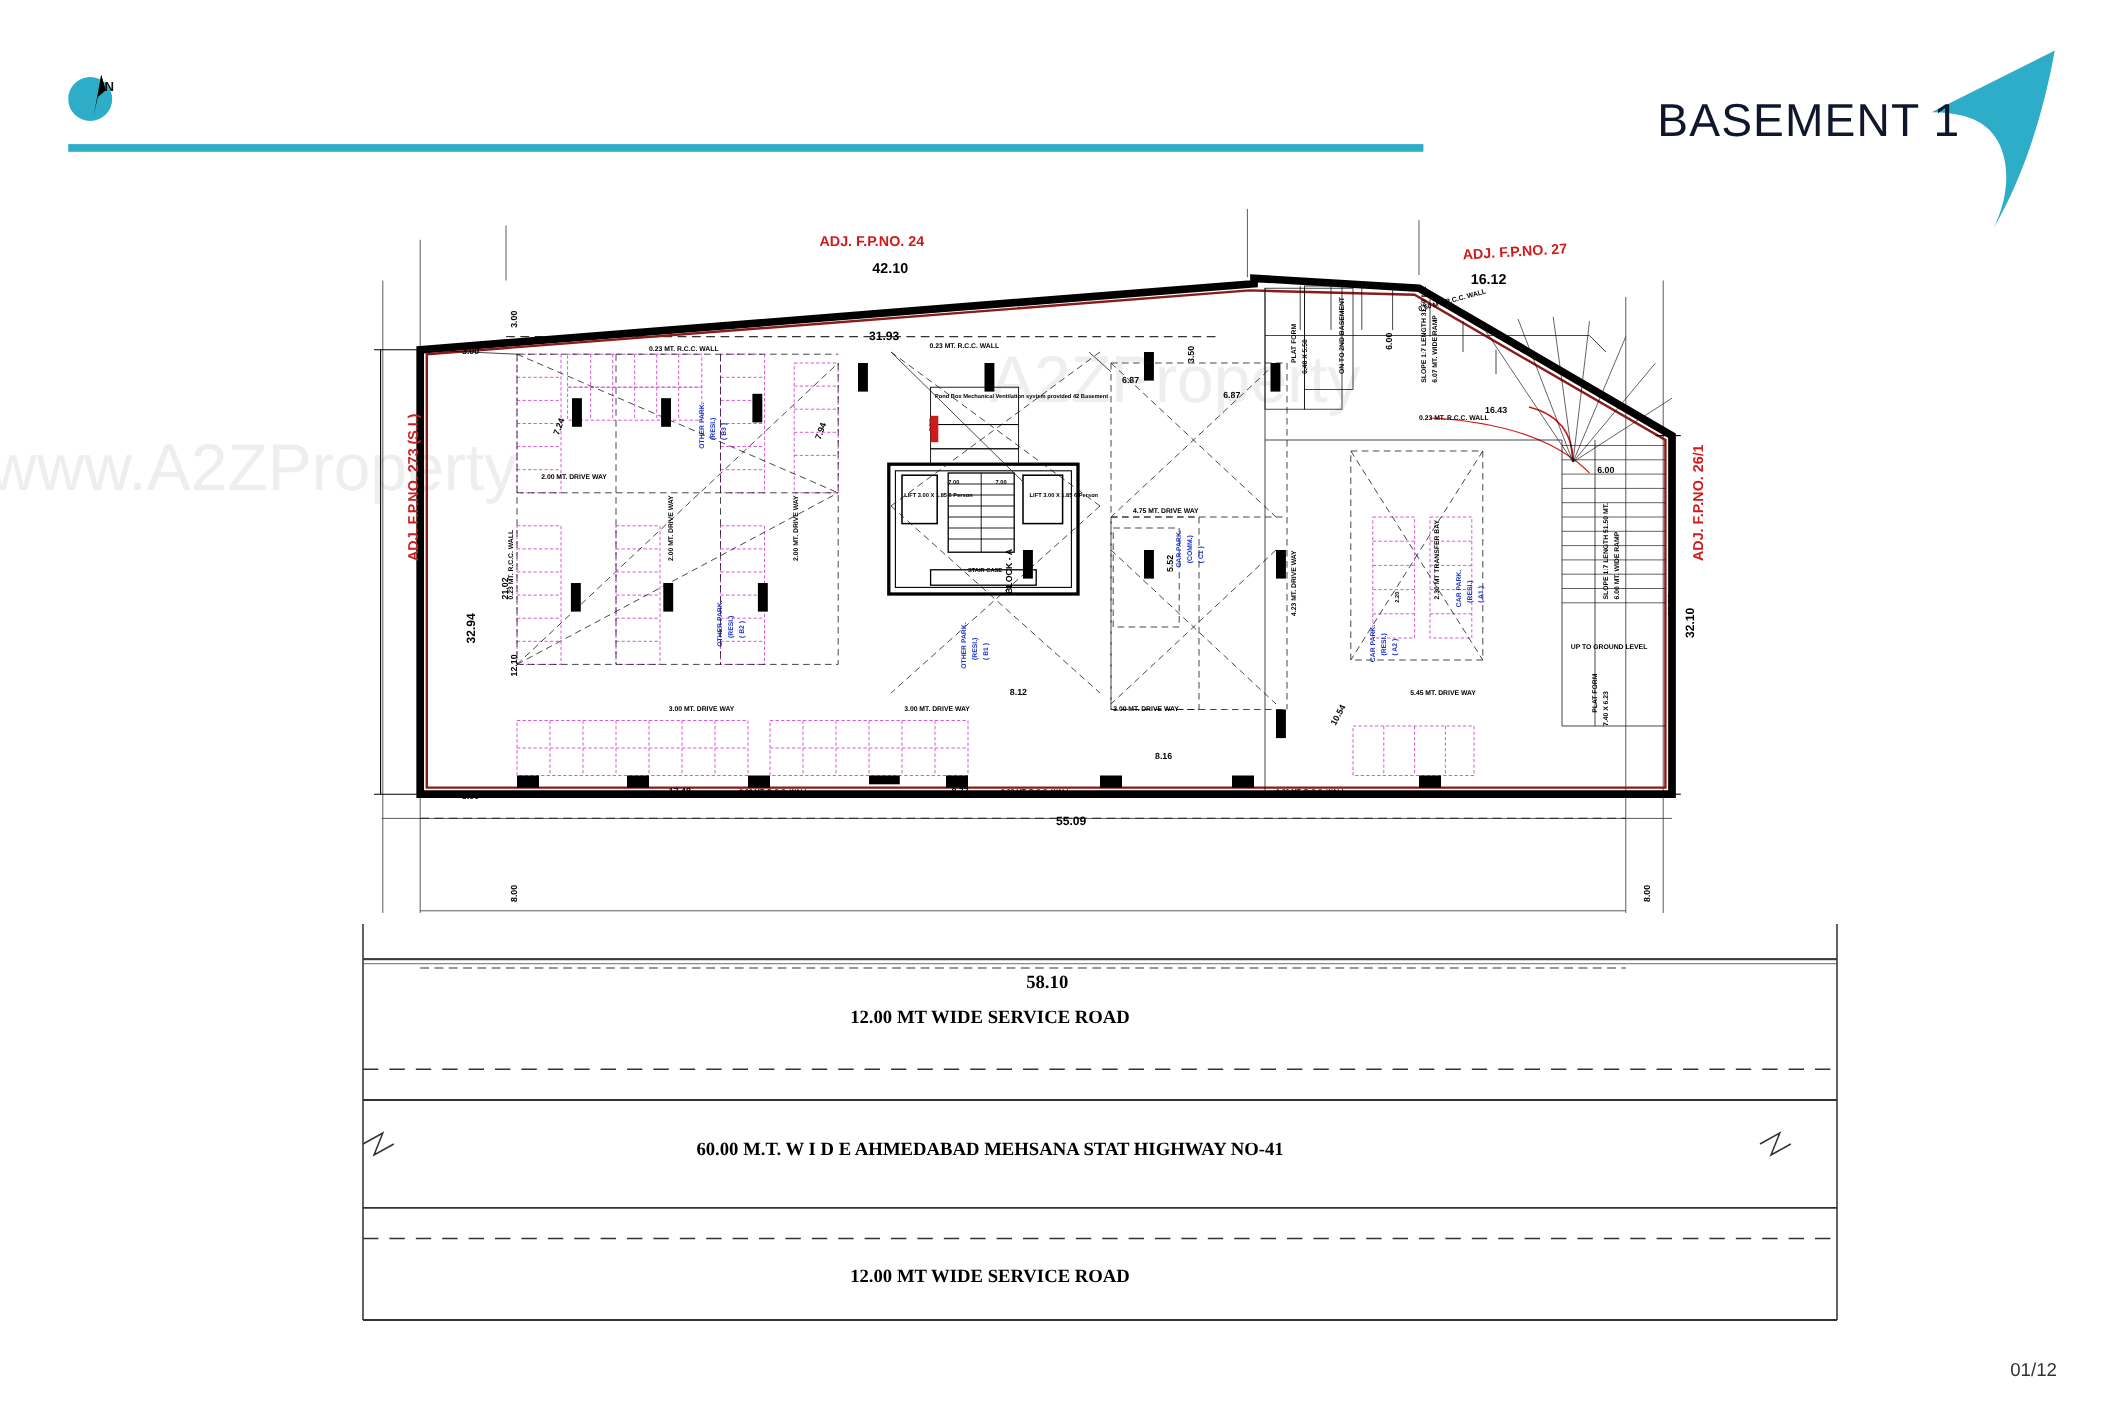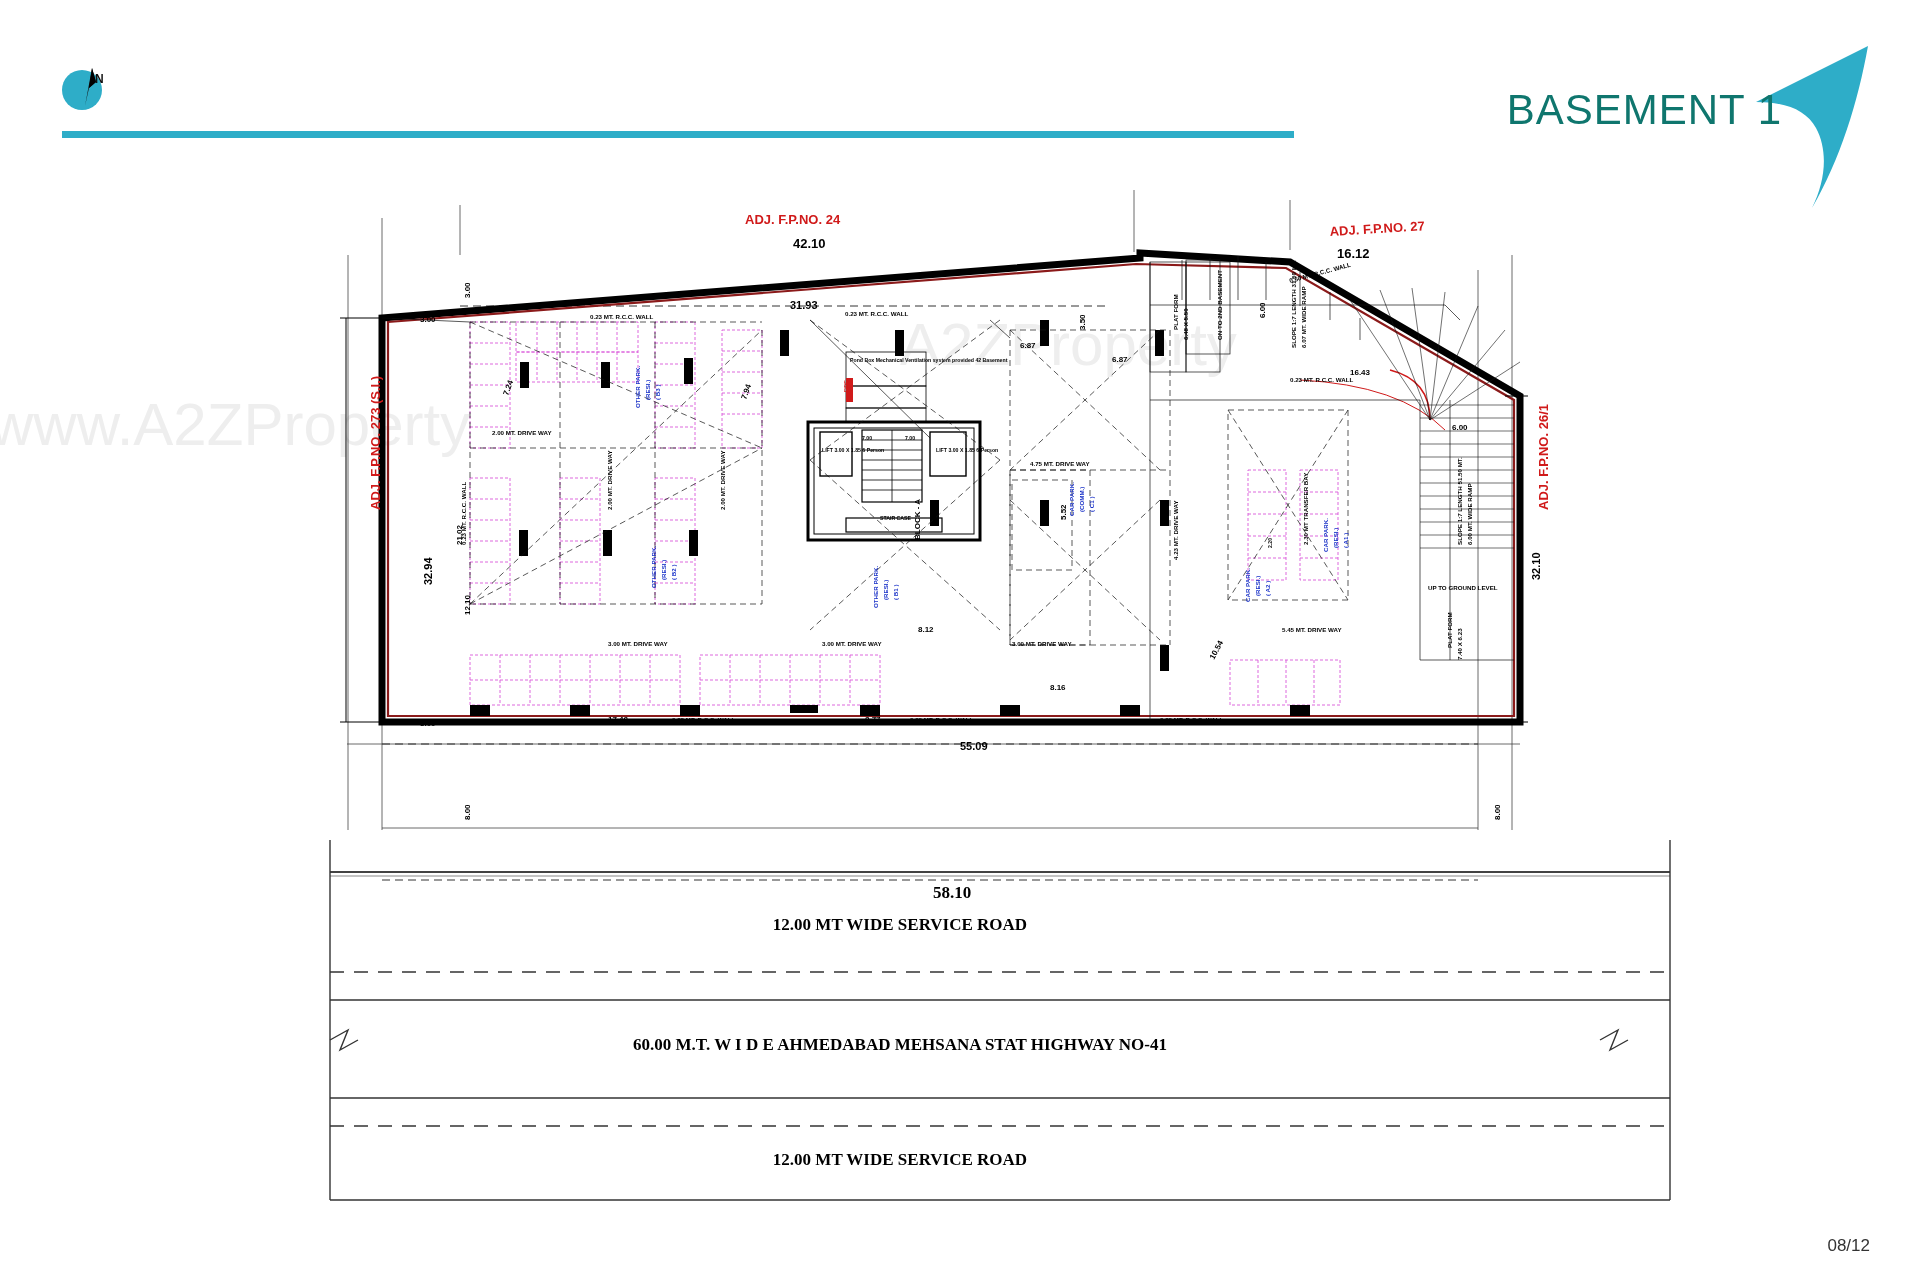--- a/index.html
+++ b/index.html
@@ -37,21 +37,21 @@
     font-size: 12px; font-weight: 700; color: #111;
     font-family: "Liberation Sans", sans-serif;
   }
   #title-block {
     position: absolute; right: 40px; top: 26px;
     width: 540px; height: 160px;
   }
   #page-title {
     position: absolute; right: 138px; top: 86px;
     font-size: 42px; letter-spacing: 1px; font-weight: 400;
-    color: #0f766e;
+    color: #0f172a;
     font-family: "Liberation Sans", sans-serif;
     white-space: nowrap;
   }
   #logo-arrow { position: absolute; right: 0px; top: 14px; width: 160px; height: 170px; }
 
   #page-number {
     position: absolute; right: 50px; bottom: 24px;
     font-size: 17px; color: #333;
     font-family: "Liberation Sans", sans-serif;
   }
@@ -110,21 +110,21 @@
     <div class="nlabel">N</div>
   </div>
 
   <div id="title-block">
     <svg id="logo-arrow" viewBox="0 0 160 170">
       <path d="M148 6 L36 62 C66 62 86 70 96 88 C108 110 106 140 92 168 C120 120 138 62 148 6 Z" fill="#2eadc8"></path>
     </svg>
   </div>
   <div id="page-title">BASEMENT 1</div>
 
-  <div id="page-number">08/12</div>
+  <div id="page-number">01/12</div>
 
   <div id="drawing">
   <svg width="1920" height="1280" viewBox="0 0 1920 1280">
 
     <defs>
       <pattern id="stallgrid" width="1" height="1"></pattern>
     </defs>
 
     <g stroke="#444" stroke-width="0.8" fill="none">
       <line x1="348" y1="255" x2="348" y2="830"></line>

